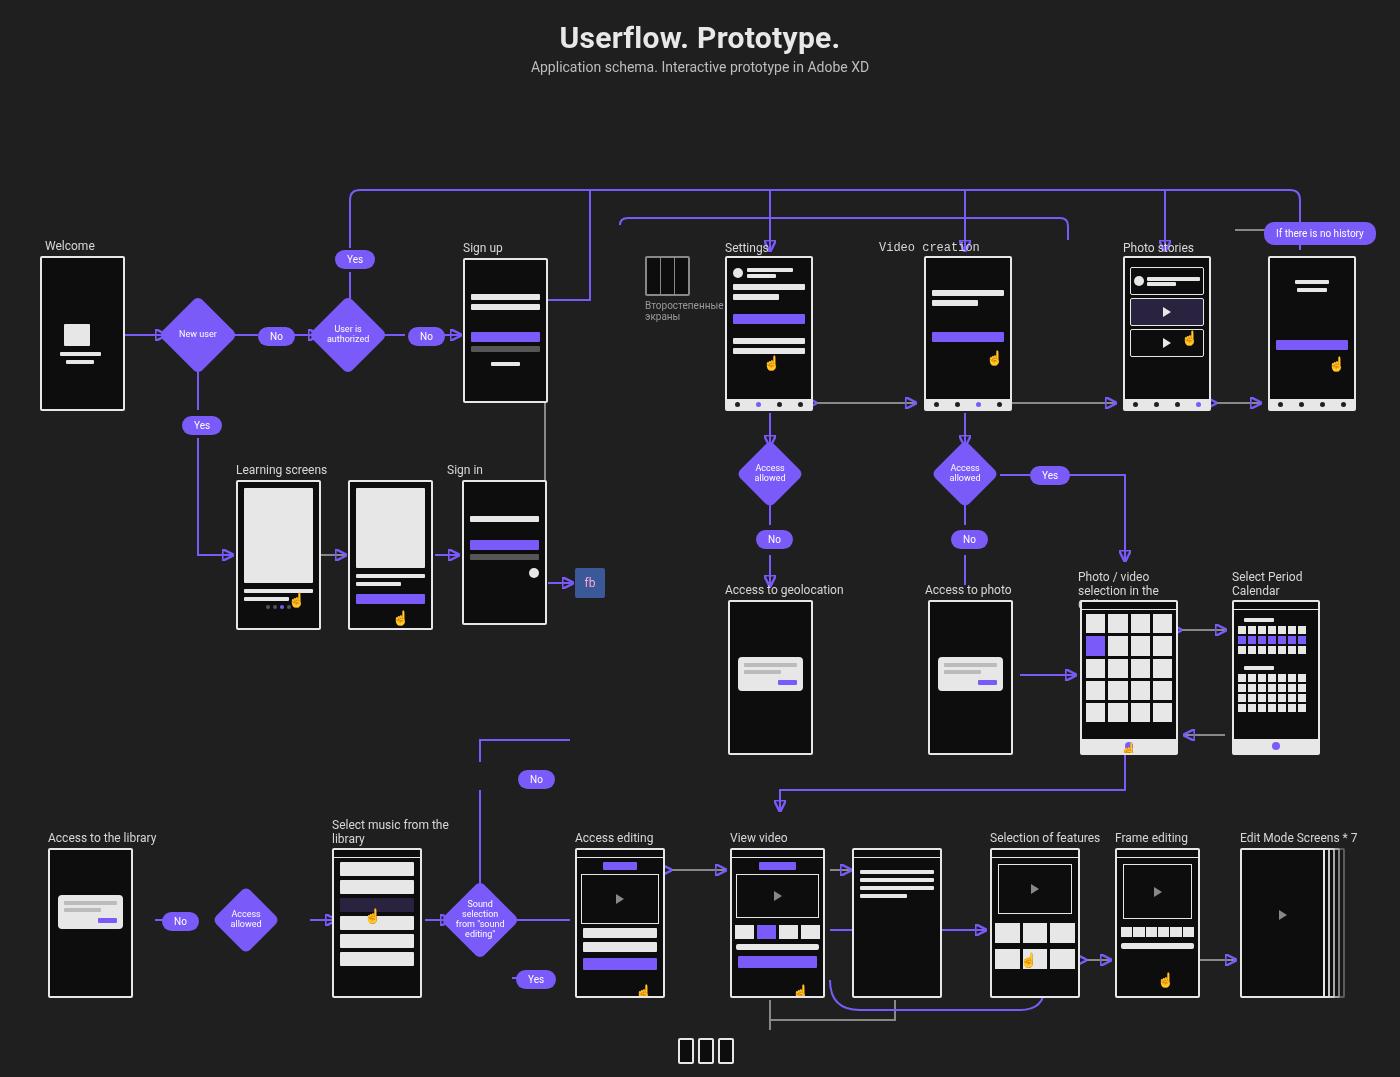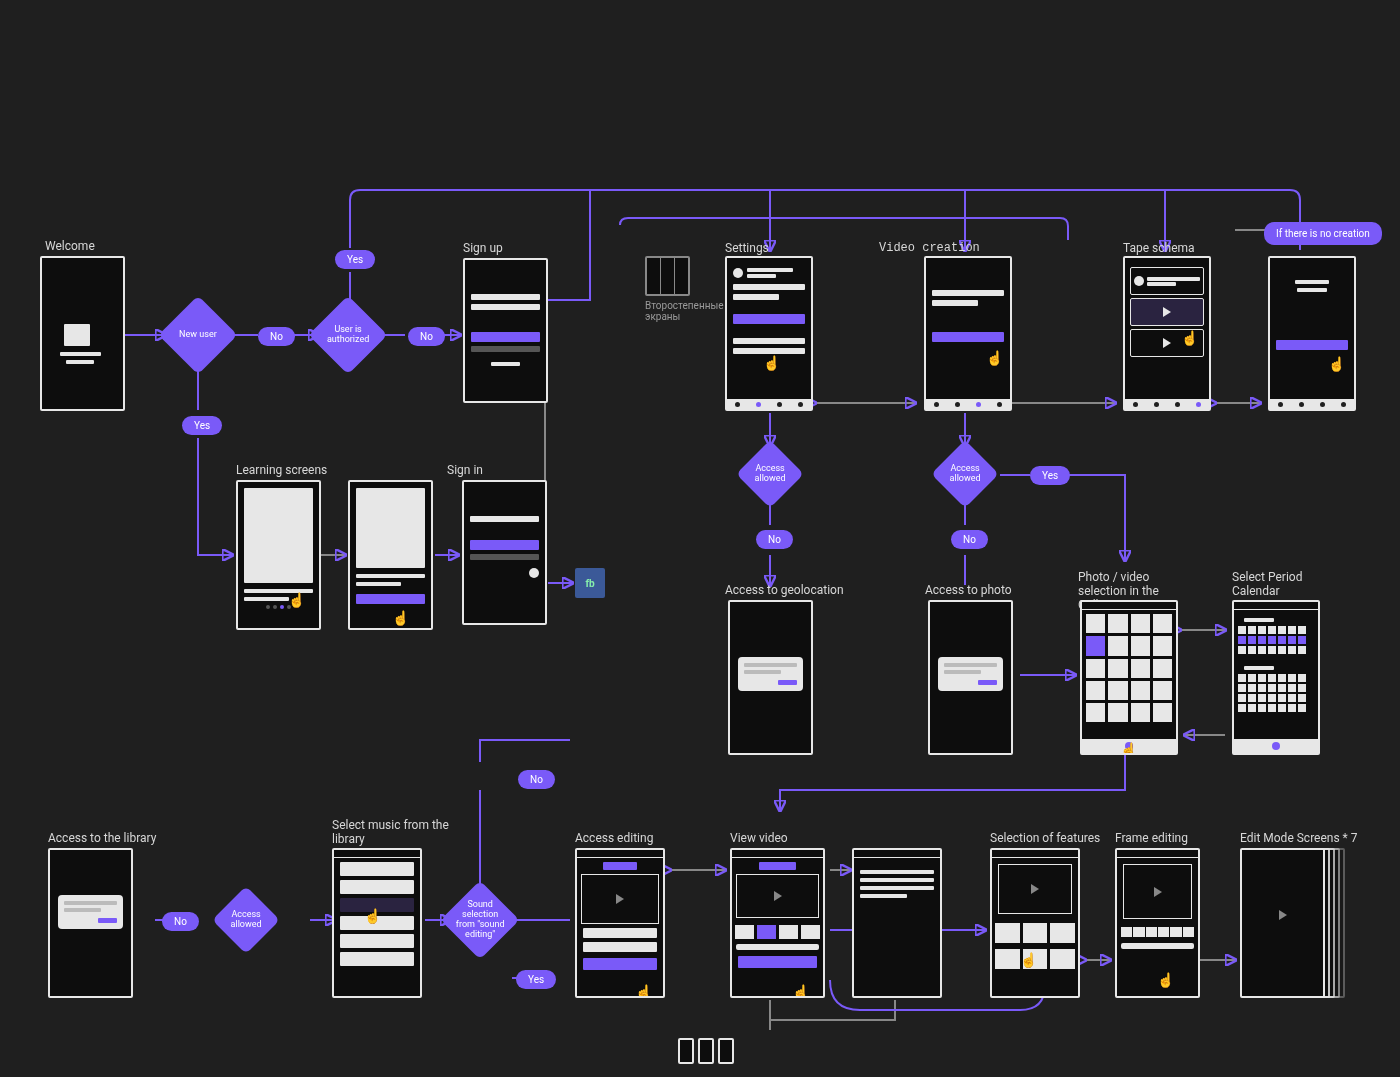--- a/index.html
+++ b/index.html
@@ -47,21 +47,21 @@
   }
   .diamond.sm { width:48px; height:48px; }
   .diamond span { transform: rotate(-45deg); color:#fff; font-size:9px; text-align:center; line-height:1.1; }
 
   .pill {
     position: absolute;
     background:#7a5af8; color:#fff;
     font-size:10px; padding:4px 12px; border-radius:10px;
   }
 
-  .fb { position:absolute; width:30px; height:30px; background:#3b5998; color:#86efac; font-weight:700; display:flex; align-items:center; justify-content:center; font-size:10px; border-radius:2px; }
+  .fb { position:absolute; width:30px; height:30px; background:#3b5998; color:#f9a8d4; font-weight:400; display:flex; align-items:center; justify-content:center; font-size:12px; border-radius:2px; }
 
   
   svg.connectors { position:absolute; top:0; left:0; width:1400px; height:1077px; pointer-events:none; }
   svg.connectors path, svg.connectors line { stroke:#7a5af8; stroke-width:2; fill:none; }
   svg.connectors .gray { stroke:#888; }
 
   .hand { position:absolute; width:14px; height:14px; }
   .hand::before{content:"☝";color:#e7e7e7;font-size:14px;}
 
   .grid { display:grid; grid-template-columns:repeat(4,1fr); gap:3px; padding:4px; }
@@ -77,20 +77,22 @@
   .thumbs div { flex:1; height:14px; background:#e7e7e7; }
 
   .play { width:0;height:0;border-left:8px solid #888;border-top:5px solid transparent;border-bottom:5px solid transparent; margin:auto;}
 
   .stack { position:absolute; }
 </style>
 </head>
 <body>
 
 <div class="header">
+  <h1>Userflow. Prototype.</h1>
+  <p>Application schema. Interactive prototype in Adobe XD</p>
 </div>
 
 <svg class="connectors">
   <defs>
     <marker id="arr" viewBox="0 0 10 10" refX="8" refY="5" markerWidth="6" markerHeight="6" orient="auto">
       <path d="M0 0 L10 5 L0 10 z" fill="#7a5af8"></path>
     </marker>
     <marker id="arrG" viewBox="0 0 10 10" refX="8" refY="5" markerWidth="6" markerHeight="6" orient="auto">
       <path d="M0 0 L10 5 L0 10 z" fill="#888"></path>
     </marker>
@@ -258,21 +260,21 @@
   <div class="bar purple"></div>
   <div class="hand" style="left:60px; top:90px;"></div>
   <div class="navbar">
       <i></i>
       <i></i>
       <i class="active"></i>
       <i></i>
     </div>
 </div>
 
-<div class="label" style="left:1123px; top:241px;">Tape schema</div>
+<div class="label" style="left:1123px; top:241px;">Photo stories</div>
 <div class="screen" style="left:1123px; top:256px; width:88px; height:155px;">
   <div style="height:6px"></div>
   <div style="margin:3px 5px;height:28px;border:1px solid #e7e7e7;border-radius:2px;display:flex;align-items:center;gap:3px;padding:0 3px;">
       <div style="width:10px;height:10px;border-radius:50%;background:#e7e7e7"></div>
       <div style="flex:1">
         <div class="bar thin" style="margin:1px 0"></div>
         <div class="bar thin half" style="margin:1px 0"></div>
       </div>
     </div>
   <div style="margin:3px 5px;height:28px;border:1px solid #e7e7e7;border-radius:2px;background:#2a2340;display:flex;align-items:center;gap:3px;padding:0 3px;">
@@ -283,21 +285,21 @@
     </div>
   <div class="hand" style="left:56px; top:70px;"></div>
   <div class="navbar">
       <i></i>
       <i></i>
       <i></i>
       <i class="active"></i>
     </div>
 </div>
 
-<div class="pill" style="left:1264px; top:222px; padding:6px 12px;">If there is no creation</div>
+<div class="pill" style="left:1264px; top:222px; padding:6px 12px;">If there is no history</div>
 <div class="screen" style="left:1268px; top:256px; width:88px; height:155px;">
   <div style="height:18px"></div>
   <div class="bar thin" style="width:40%;margin-left:auto;margin-right:auto"></div>
   <div class="bar thin short" style="margin-left:auto;margin-right:auto"></div>
   <div style="height:40px"></div>
   <div class="bar purple"></div>
   <div class="hand" style="left:58px; top:96px;"></div>
   <div class="navbar">
       <i></i>
       <i></i>

